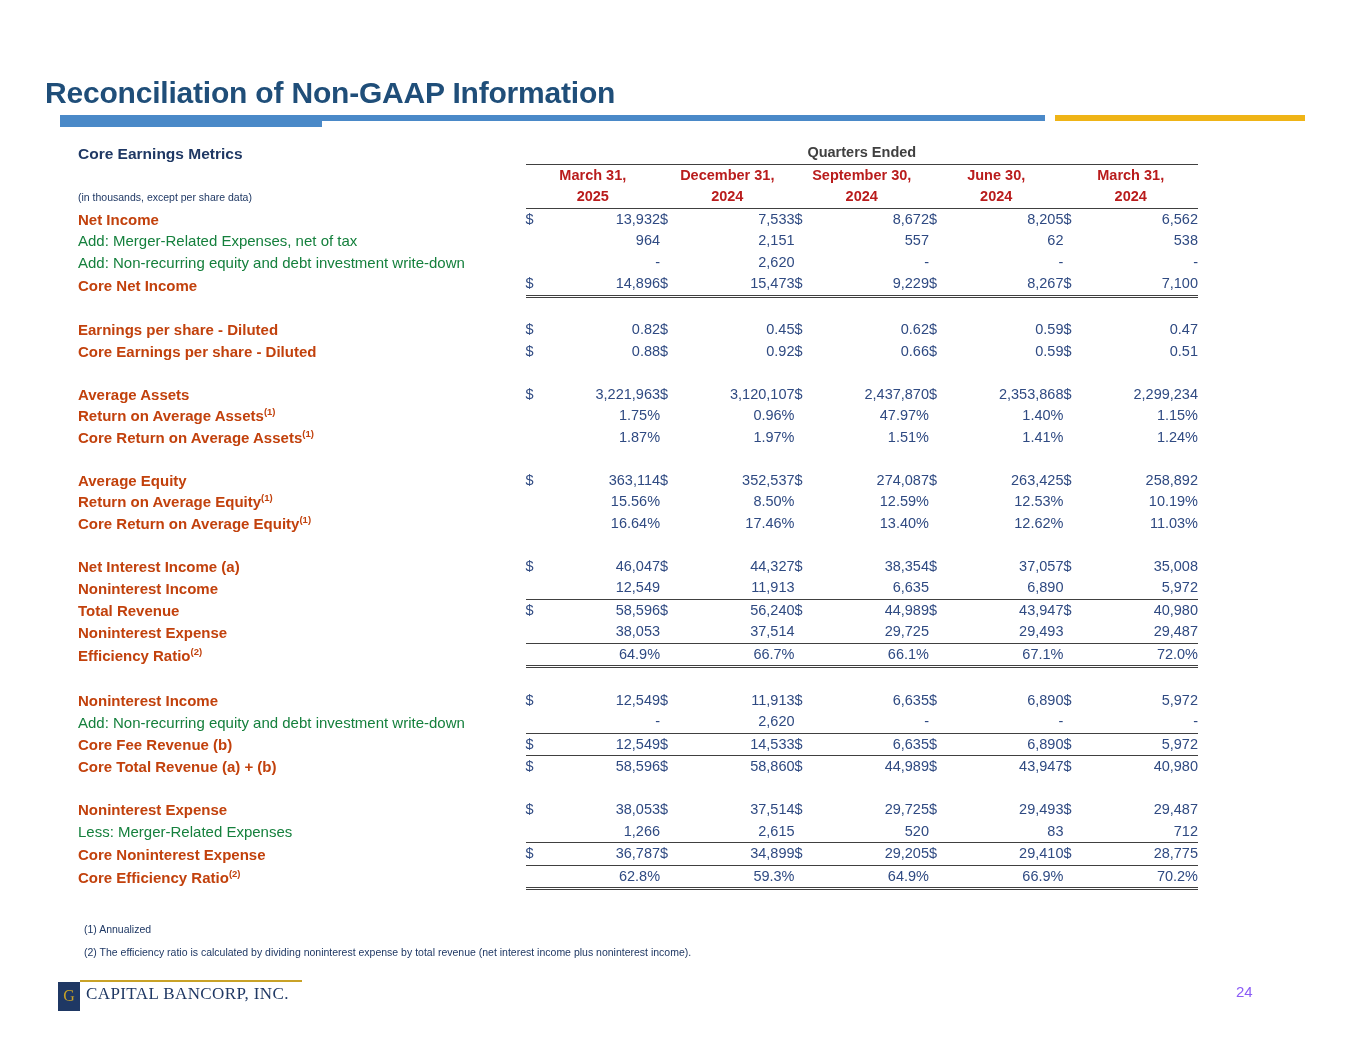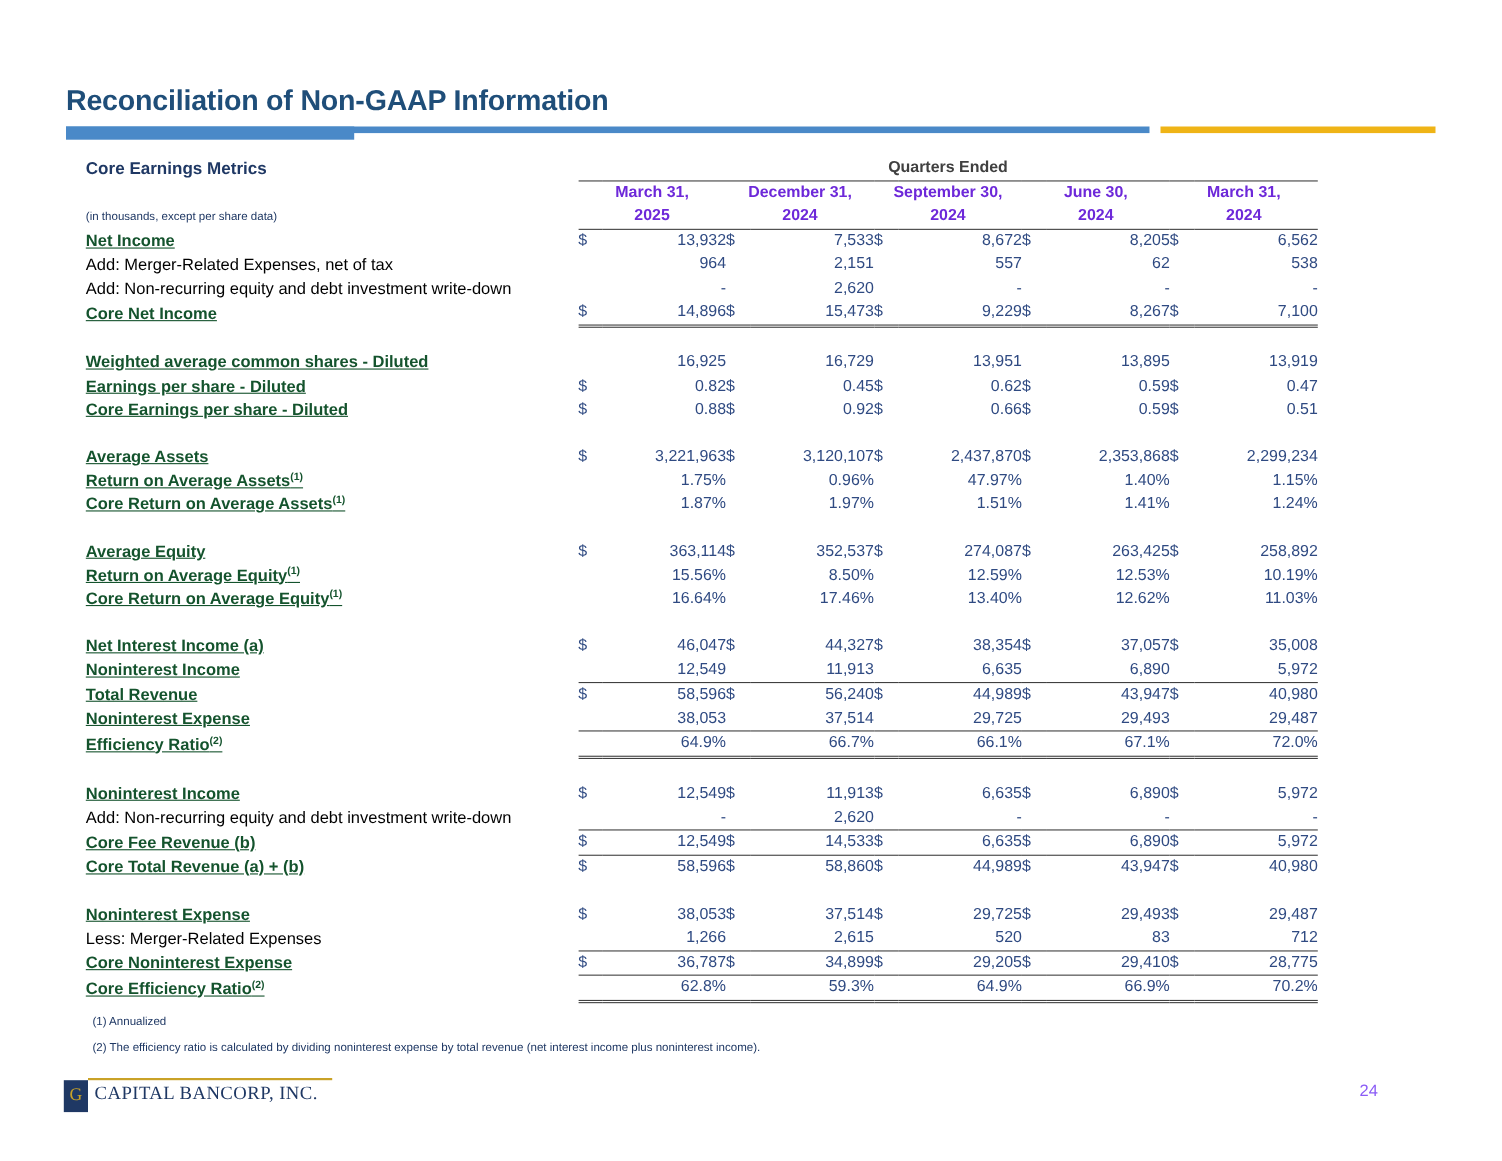--- a/index.html
+++ b/index.html
@@ -12,23 +12,23 @@
     height: 1055px;
     position: relative;
     font-family: "Liberation Sans", sans-serif;
     color: #1F3864;
     overflow: hidden;
   }
 
   
   .slide-title {
     position: absolute;
-    left: 60px;
+    left: 45px;
     top: 76px;
-    font-size: 26px;
+    font-size: 30px;
     font-weight: bold;
     color: #1F4E79;
     letter-spacing: -0.2px;
     white-space: nowrap;
   }
 
   
   .rule-wrap {
     position: absolute;
     left: 60px;
@@ -84,27 +84,26 @@
   }
 
   
   col.c-label { width: 446px; }
   col.c-cur   { width: 22px;  }
   col.c-num   { width: 112px; }
 
   
   .lbl-bold {
     font-weight: bold;
-    color: #14532d;
+    color: #c2410c;
     font-size: 15px;
-    text-decoration: underline;
   }
   .lbl-norm {
     font-weight: normal;
-    color: #000000;
+    color: #15803d;
     font-size: 15px;
   }
   .lbl-head {
     font-weight: bold;
     color: #1F3864;
     font-size: 15.5px;
     margin-top: 24px;
   }
   .lbl-small {
     font-weight: normal;
@@ -125,21 +124,21 @@
     color: #2F4A82;
     font-size: 14.5px;
     padding-right: 6px;
   }
 
   
   .qhead {
     text-align: center;
     font-weight: bold;
     font-size: 14.5px;
-    color: #6d28d9;
+    color: #b91c1c;
     line-height: 20px;
   }
   .qhead-span {
     text-align: center;
     font-weight: bold;
     font-size: 14.5px;
     color: #404040;
   }
 
   
@@ -317,33 +316,20 @@
     <td class="num ruled">8,267</td>
     <td class="cur ruled">$</td>
     <td class="num ruled">7,100</td>
   </tr>
 
   <tr class="spacer-row">
           <td colspan="11"></td>
         </tr>
 
   <tr>
-    <td class="lbl-bold">Weighted average common shares - Diluted</td>
-    <td class="cur"></td>
-    <td class="num">16,925</td>
-    <td class="cur"></td>
-    <td class="num">16,729</td>
-    <td class="cur"></td>
-    <td class="num">13,951</td>
-    <td class="cur"></td>
-    <td class="num">13,895</td>
-    <td class="cur"></td>
-    <td class="num">13,919</td>
-  </tr>
-  <tr>
     <td class="lbl-bold">Earnings per share - Diluted</td>
     <td class="cur">$</td>
     <td class="num">0.82</td>
     <td class="cur">$</td>
     <td class="num">0.45</td>
     <td class="cur">$</td>
     <td class="num">0.62</td>
     <td class="cur">$</td>
     <td class="num">0.59</td>
     <td class="cur">$</td>

